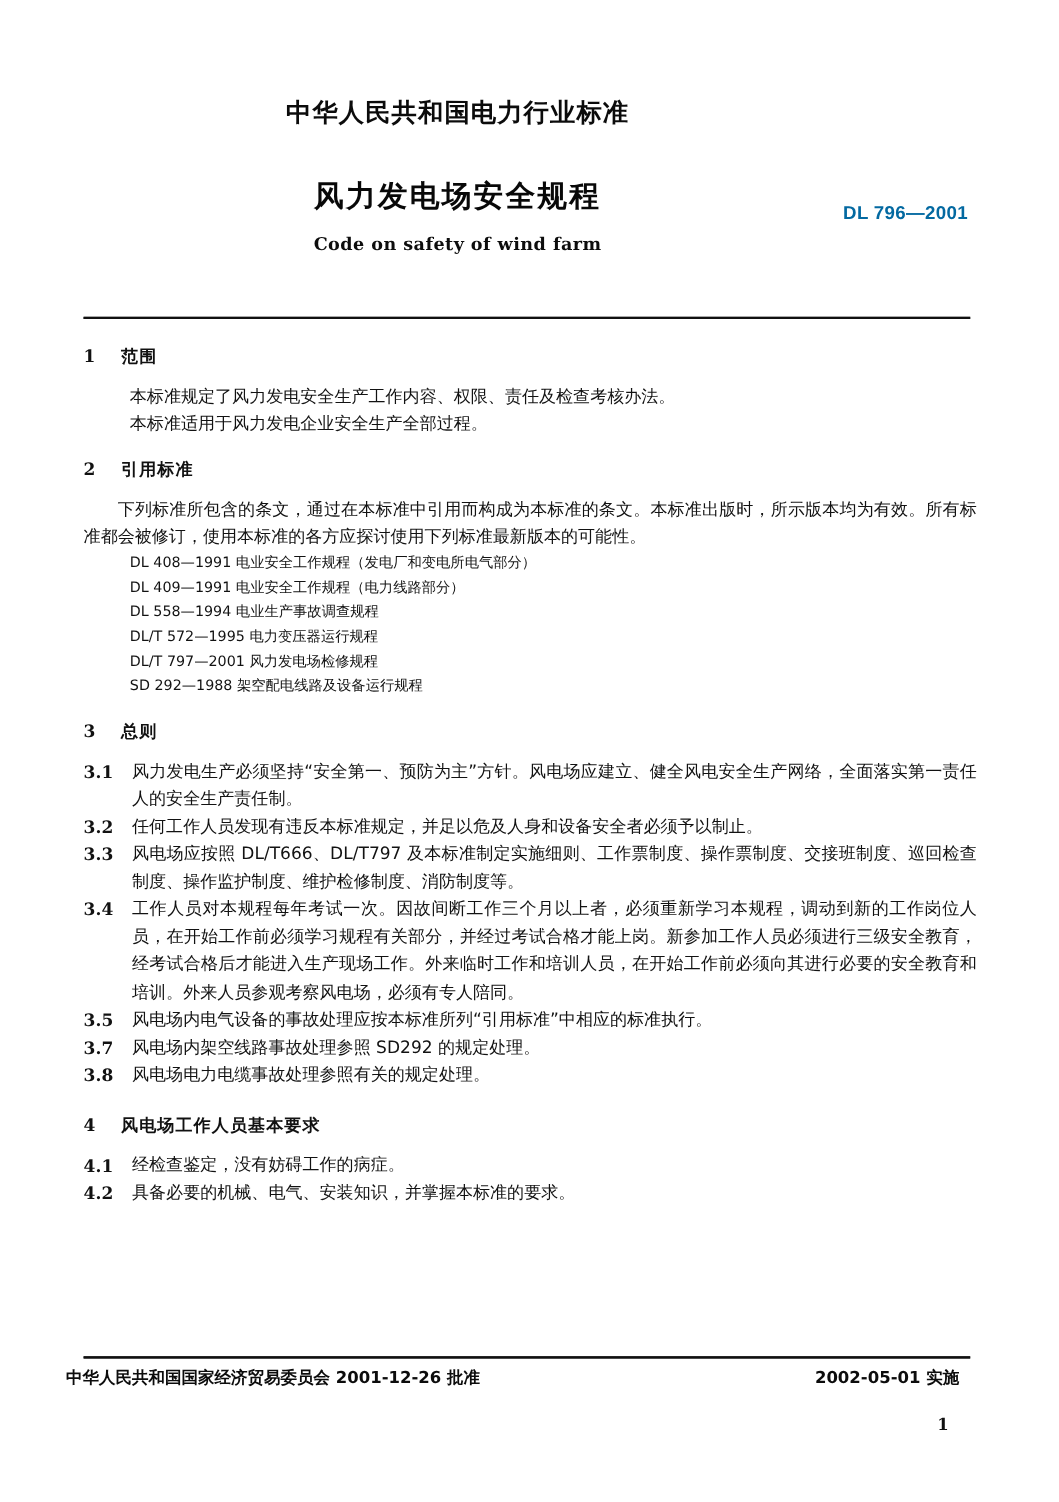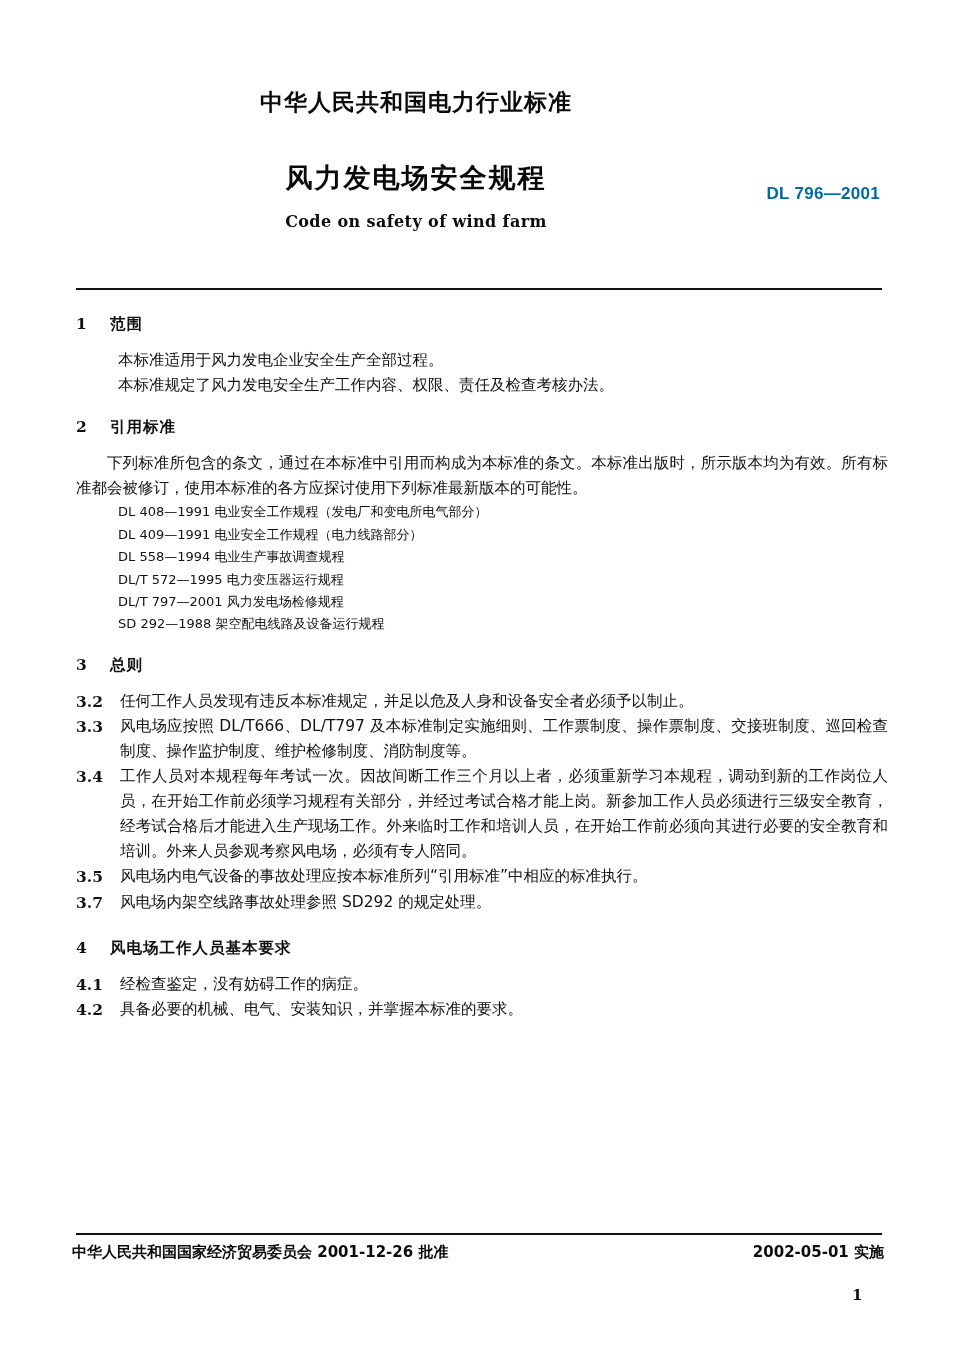--- a/index.html
+++ b/index.html
@@ -141,21 +141,21 @@
     color: #121212;
     white-space: nowrap;
   }
   .gap-s  { height: 12px; }
   .gap-m  { height: 17px; }
   .gap-l  { height: 21px; }
 
   
   .footer {
     position: absolute;
-    left: 72px;
+    left: 60px;
     top: 1243px;
     width: 812px;
     display: flex;
     justify-content: space-between;
     align-items: baseline;
     font-family: "DejaVu Sans", "Liberation Sans", sans-serif;
     font-weight: bold;
     font-size: 15px;
     color: #0c0c0c;
   }
@@ -183,22 +183,22 @@
 
   <div class="rule rule-top"></div>
 
   <div class="content">
 
     <div class="sec-head">
       <span class="num">1</span>
       <span class="txt">范围</span>
     </div>
     <div class="gap-s"></div>
+    <div class="para hang">本标准规定了风力发电安全生产工作内容、权限、责任及检查考核办法。</div>
     <div class="para hang">本标准适用于风力发电企业安全生产全部过程。</div>
-    <div class="para hang">本标准规定了风力发电安全生产工作内容、权限、责任及检查考核办法。</div>
 
     <div class="gap-m"></div>
 
     <div class="sec-head">
       <span class="num">2</span>
       <span class="txt">引用标准</span>
     </div>
     <div class="gap-s"></div>
     <div class="para indent">下列标准所包含的条文，通过在本标准中引用而构成为本标准的条文。本标准出版时，所示版本均为有效。所有标准都会被修订，使用本标准的各方应探讨使用下列标准最新版本的可能性。</div>
 
@@ -213,38 +213,46 @@
 
     <div class="gap-m"></div>
 
     <div class="sec-head">
       <span class="num">3</span>
       <span class="txt">总则</span>
     </div>
     <div class="gap-s"></div>
 
     <div class="clause">
+      <span class="cnum">3.1</span>
+      <span class="cbody">风力发电生产必须坚持“安全第一、预防为主”方针。风电场应建立、健全风电安全生产网络，全面落实第一责任人的安全生产责任制。</span>
+    </div>
+    <div class="clause">
       <span class="cnum">3.2</span>
       <span class="cbody">任何工作人员发现有违反本标准规定，并足以危及人身和设备安全者必须予以制止。</span>
     </div>
     <div class="clause">
       <span class="cnum">3.3</span>
       <span class="cbody">风电场应按照 DL/T666、DL/T797 及本标准制定实施细则、工作票制度、操作票制度、交接班制度、巡回检查制度、操作监护制度、维护检修制度、消防制度等。</span>
     </div>
     <div class="clause">
       <span class="cnum">3.4</span>
       <span class="cbody">工作人员对本规程每年考试一次。因故间断工作三个月以上者，必须重新学习本规程，调动到新的工作岗位人员，在开始工作前必须学习规程有关部分，并经过考试合格才能上岗。新参加工作人员必须进行三级安全教育，经考试合格后才能进入生产现场工作。外来临时工作和培训人员，在开始工作前必须向其进行必要的安全教育和培训。外来人员参观考察风电场，必须有专人陪同。</span>
     </div>
     <div class="clause">
       <span class="cnum">3.5</span>
       <span class="cbody">风电场内电气设备的事故处理应按本标准所列“引用标准”中相应的标准执行。</span>
     </div>
     <div class="clause">
       <span class="cnum">3.7</span>
       <span class="cbody">风电场内架空线路事故处理参照 SD292 的规定处理。</span>
+    </div>
+    <div class="clause">
+      <span class="cnum">3.8</span>
+      <span class="cbody">风电场电力电缆事故处理参照有关的规定处理。</span>
     </div>
 
     <div class="gap-l"></div>
 
     <div class="sec-head">
       <span class="num">4</span>
       <span class="txt">风电场工作人员基本要求</span>
     </div>
     <div class="gap-s"></div>
 

